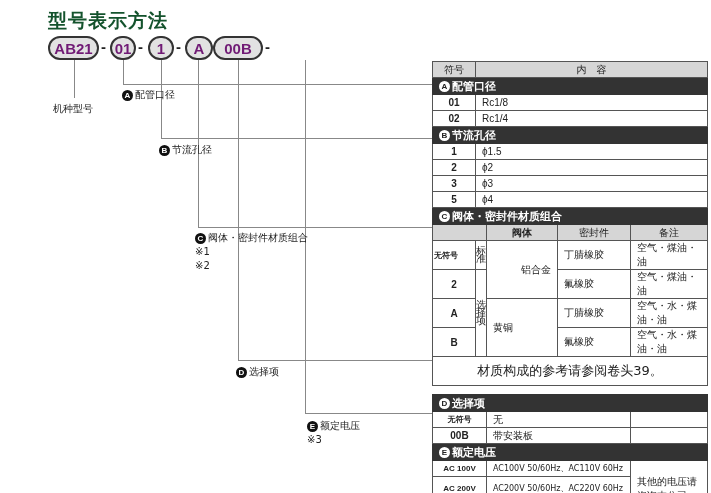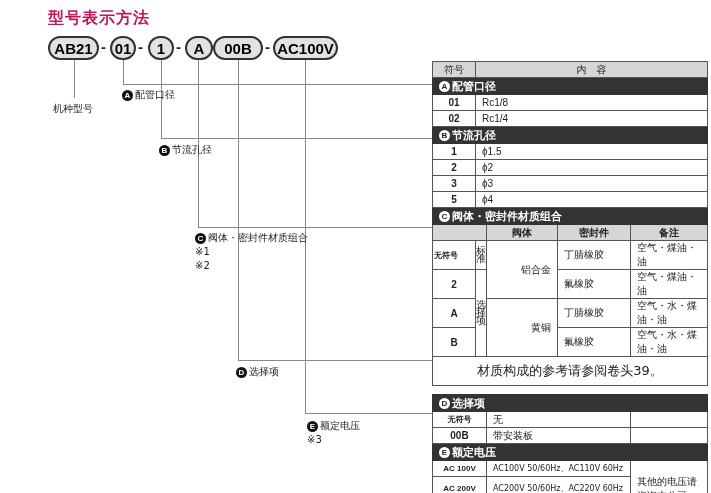--- a/index.html
+++ b/index.html
@@ -1,18 +1,18 @@
 <!DOCTYPE html>
 <html><head>
 <meta charset="utf-8">
 <style>
   body { margin:0; background:#fff; font-family:"DejaVu Sans","Liberation Sans",sans-serif; color:#222; }
   .page { position:relative; width:711px; height:493px; overflow:hidden; background:#fff; }
-  .title { position:absolute; left:48px; top:8px; font-size:16px; font-weight:bold; letter-spacing:1px; color:#be185d; }
-  .pill { position:absolute; top:36px; height:24px; border:2px solid #333; border-radius:14px; background:#e2e2e2; box-sizing:border-box; font-family:"Liberation Sans",sans-serif; font-weight:bold; font-size:15px; display:flex; align-items:center; justify-content:center; color:#000000; }
+  .title { position:absolute; left:48px; top:8px; font-size:19px; font-weight:bold; letter-spacing:1px; color:#14532d; }
+  .pill { position:absolute; top:36px; height:24px; border:2px solid #333; border-radius:14px; background:#e2e2e2; box-sizing:border-box; font-family:"Liberation Sans",sans-serif; font-weight:bold; font-size:15px; display:flex; align-items:center; justify-content:center; color:#701a75; }
   .dash { position:absolute; top:38px; font-weight:bold; font-size:15px; font-family:"Liberation Sans",sans-serif; }
   .vl { position:absolute; width:1px; background:#888; }
   .hl { position:absolute; height:1px; background:#888; }
   .lbl { position:absolute; font-size:10px; color:#222; white-space:nowrap; }
   .circ { display:inline-block; width:11px; height:11px; border-radius:50%; background:#111; color:#fff; font-size:8px; font-weight:bold; text-align:center; line-height:11px; font-family:"Liberation Sans",sans-serif; vertical-align:middle; margin-right:2px; }
   .circ.w { background:#fff; color:#222; }
   table { position:absolute; left:432px; width:276px; border-collapse:collapse; font-size:10px; }
   td, th { border:1px solid #555; padding:0 6px; height:15px; }
   .hdrgray td { background:#d6d6d6; text-align:center; font-weight:normal; }
   .sec td { background:#333; color:#fff; font-weight:bold; font-size:11px; border-color:#333; height:16px; }
@@ -30,21 +30,20 @@
 
   <div class="pill" style="left:48px;width:51px;">AB21</div>
   <div class="dash" style="left:101px;">-</div>
   <div class="pill" style="left:110px;width:26px;">01</div>
   <div class="dash" style="left:138px;">-</div>
   <div class="pill" style="left:148px;width:26px;">1</div>
   <div class="dash" style="left:176px;">-</div>
   <div class="pill" style="left:185px;width:28px;">A</div>
   <div class="pill" style="left:213px;width:50px;">00B</div>
   <div class="dash" style="left:265px;">-</div>
-  <div class="pill" style="left:273px;width:65px;">AC100V</div>
 
   <div class="vl" style="left:74px;top:60px;height:38px;"></div>
   <div class="vl" style="left:123px;top:60px;height:24px;"></div>
   <div class="hl" style="left:123px;top:84px;width:309px;"></div>
   <div class="vl" style="left:161px;top:60px;height:78px;"></div>
   <div class="hl" style="left:161px;top:138px;width:271px;"></div>
   <div class="vl" style="left:198px;top:60px;height:167px;"></div>
   <div class="hl" style="left:198px;top:227px;width:234px;"></div>
   <div class="vl" style="left:238px;top:60px;height:300px;"></div>
   <div class="hl" style="left:238px;top:360px;width:194px;"></div>
@@ -96,39 +95,39 @@
     <tr>
           <td class="code">5</td>
           <td colspan="4" class="mono">ϕ4</td>
         </tr>
     <tr class="sec">
           <td colspan="5"><span class="circ w">C</span><span>阀体・密封件材质组合</span></td>
         </tr>
     <tr class="hdrgray">
           <td colspan="2" style="background:#d6d6d6"></td>
           <td style="width:58px;font-weight:bold">阀体</td>
-          <td style="width:60px;font-weight:bold">密封件</td>
-          <td style="font-weight:bold">备注</td>
+          <td style="width:60px;font-weight:normal">密封件</td>
+          <td style="font-weight:normal">备注</td>
         </tr>
     <tr>
           <td class="small" style="padding:0 1px;width:18px;font-weight:bold">无符号</td>
           <td class="tiny" style="width:9px">标准</td>
           <td rowspan="2" style="text-align:right">铝合金</td>
           <td>丁腈橡胶</td>
           <td>空气・煤油・油</td>
         </tr>
     <tr>
           <td class="code">2</td>
           <td rowspan="3" class="tiny">选择项</td>
           <td>氟橡胶</td>
           <td>空气・煤油・油</td>
         </tr>
     <tr>
           <td class="code">A</td>
-          <td rowspan="2" style="text-align:right">黄铜</td>
+          <td rowspan="2" style="text-align:left">黄铜</td>
           <td>丁腈橡胶</td>
           <td>空气・水・煤油・油</td>
         </tr>
     <tr>
           <td class="code">B</td>
           <td>氟橡胶</td>
           <td>空气・水・煤油・油</td>
         </tr>
     <tr>
           <td colspan="5" class="note">材质构成的参考请参阅卷头39。</td>

